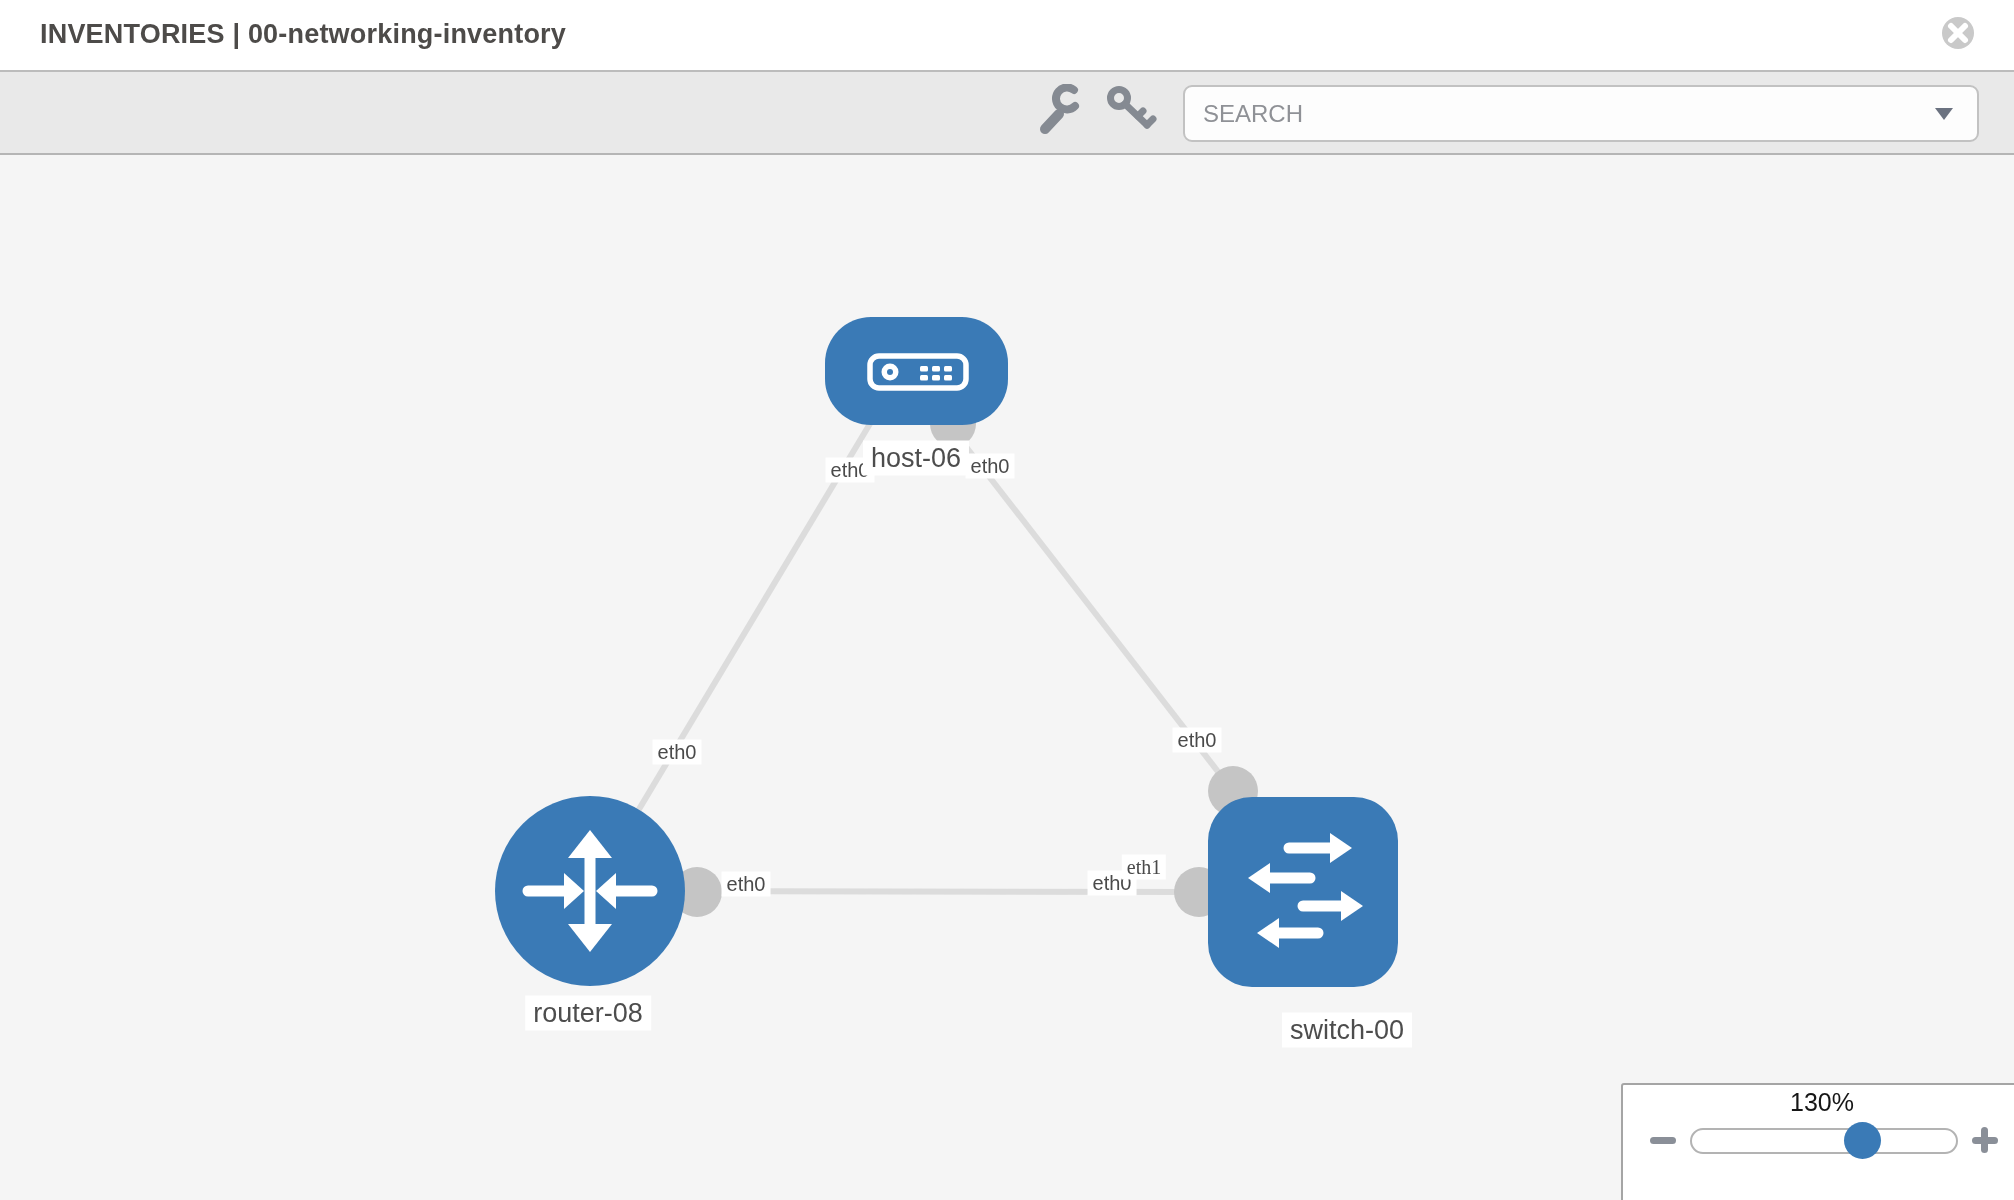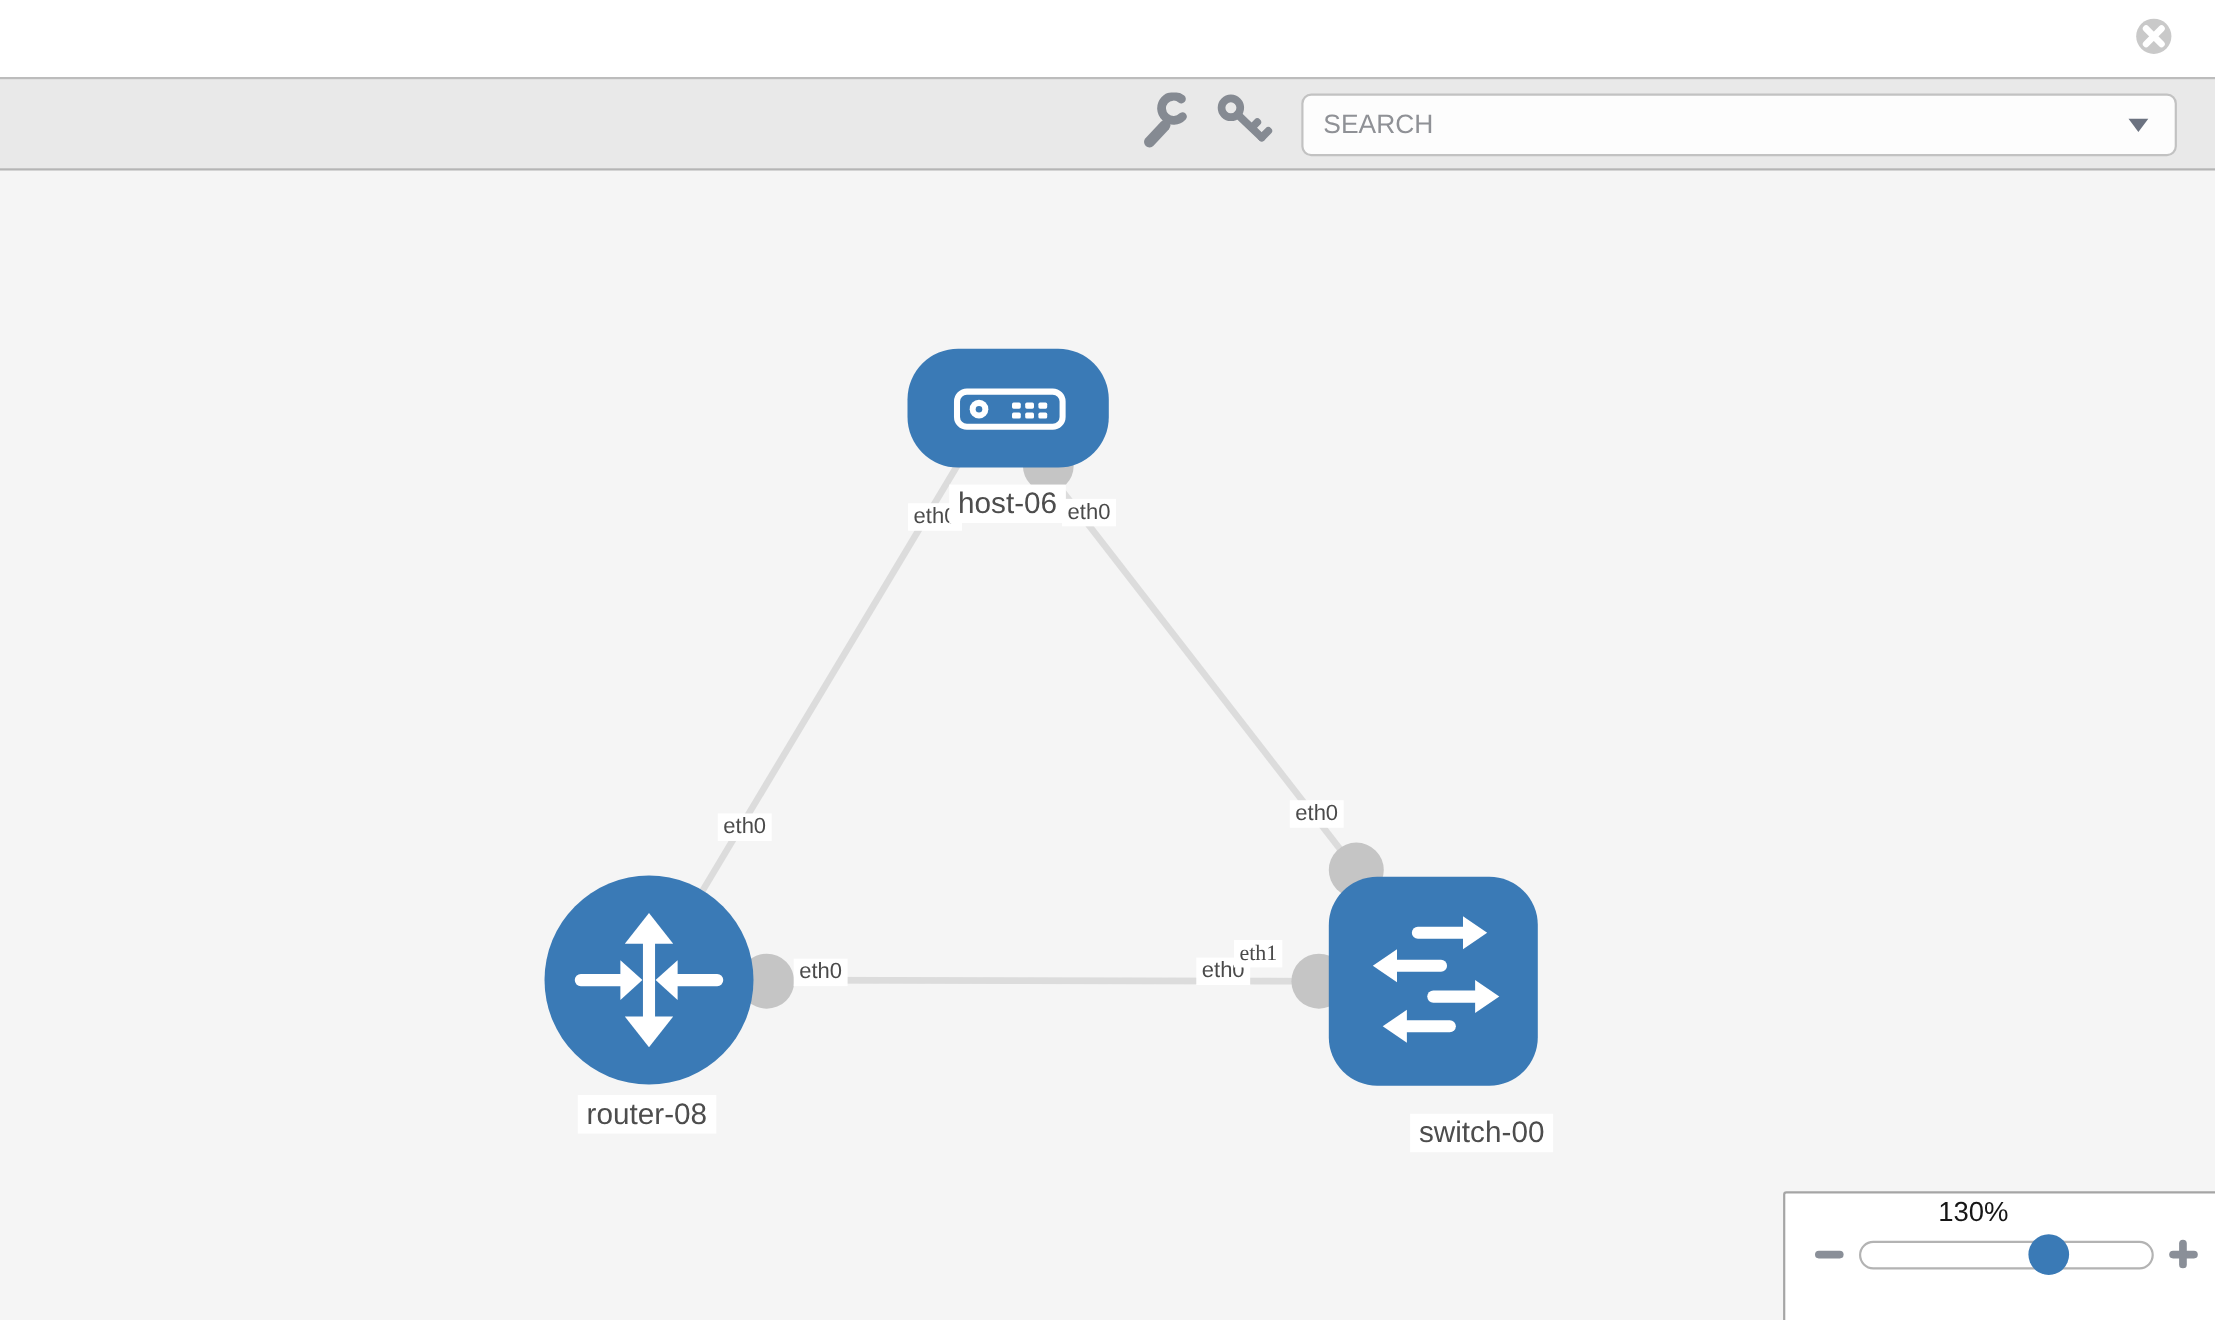--- a/index.html
+++ b/index.html
@@ -41,21 +41,21 @@
   .chip { position:absolute; transform:translate(-50%,-50%); background:#ffffff;
           color:#4a4a4a; white-space:nowrap; z-index:3; }
   .chip.node-label { font-size:27px; color:#4d4d4d; padding:2px 8px; }
   .chip.iface { font-size:20px; padding:1px 5px; }
   .chip.behind { z-index:2; }
   .chip.front  { z-index:3; }
 
   
   .zoom-panel { position:absolute; left:1621px; top:1083px; width:400px; height:130px;
                 background:#ffffff; border:2px solid #a5a5a5; border-radius:3px; z-index:6; }
-  .zoom-level { position:absolute; left:1762px; top:1088px; width:120px; text-align:left;
+  .zoom-level { position:absolute; left:1762px; top:1088px; width:120px; text-align:center;
                 font-size:25px; color:#161616; z-index:7; }
   .zoom-minus { position:absolute; left:1650px; top:1137px; width:26px; height:7px;
                 border-radius:4px; background:#8a8f98; z-index:7; cursor:pointer; }
   .zoom-track { position:absolute; left:1690px; top:1128px; width:268px; height:26px;
                 background:#ffffff; border:2px solid #b3b3b3; border-radius:13px; z-index:7; cursor:pointer; }
   .zoom-thumb { position:absolute; left:1844px; top:1122px; width:37px; height:37px;
                 border-radius:50%; background:#3a7ab6; z-index:8; cursor:grab; }
   .zoom-plus-h { position:absolute; left:1972px; top:1137px; width:26px; height:7px;
                  border-radius:4px; background:#8a8f98; z-index:7; cursor:pointer; }
   .zoom-plus-v { position:absolute; left:1981px; top:1127px; width:7px; height:26px;
@@ -164,20 +164,21 @@
   <button class="tool-btn key" style="z-index:11;">
     <svg width="54" height="54" viewBox="0 0 54 54">
       <circle cx="15" cy="14" r="8.5" fill="none" stroke="#858a92" stroke-width="7"></circle>
       <line x1="21" y1="20" x2="43" y2="41" stroke="#858a92" stroke-width="7" stroke-linecap="round"></line>
       <line x1="43" y1="41" x2="49" y2="35" stroke="#858a92" stroke-width="7" stroke-linecap="round"></line>
       <line x1="34" y1="32" x2="39" y2="27" stroke="#858a92" stroke-width="7" stroke-linecap="round"></line>
     </svg>
   </button>
 
   <div class="app-header">
+    <div class="page-title">INVENTORIES | 00-networking-inventory</div>
     <button class="close-btn">
       <svg width="36" height="36" viewBox="0 0 36 36">
         <circle cx="18" cy="18" r="16" fill="#c9c9c9"></circle>
         <line x1="11" y1="11" x2="25" y2="25" stroke="#ffffff" stroke-width="6" stroke-linecap="round"></line>
         <line x1="25" y1="11" x2="11" y2="25" stroke="#ffffff" stroke-width="6" stroke-linecap="round"></line>
       </svg>
     </button>
   </div>
 
 </div>

